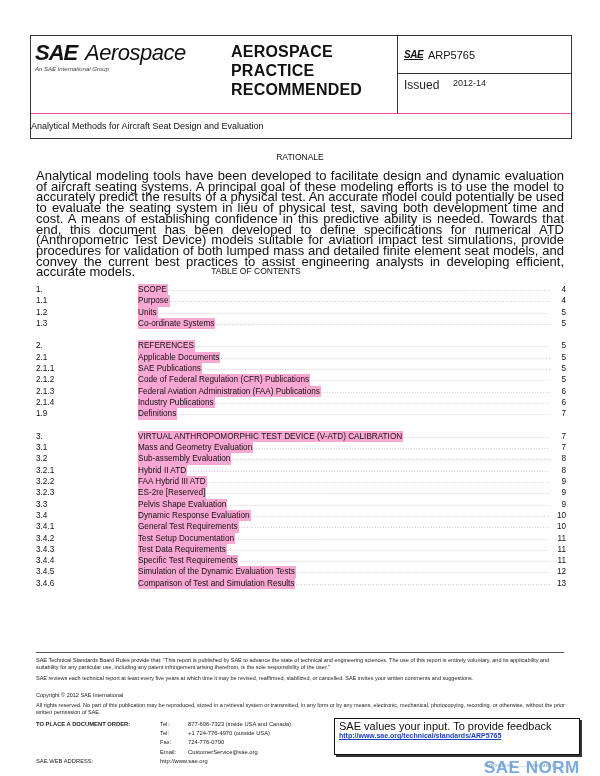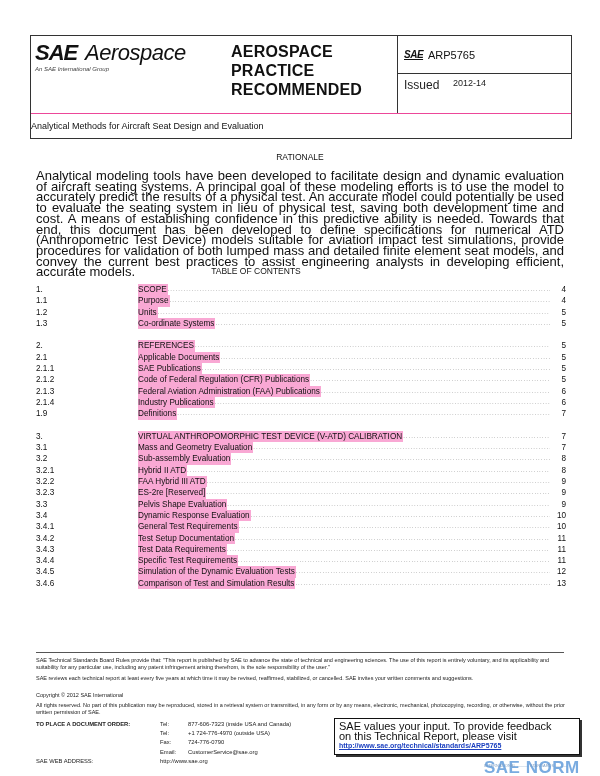--- a/index.html
+++ b/index.html
@@ -295,18 +295,17 @@
 <div class="contact-val" style="top:730px;">+1 724-776-4970 (outside USA)</div>
 <div class="contact-key" style="top:739px;">Fax:</div>
 <div class="contact-val" style="top:739px;">724-776-0790</div>
 <div class="contact-key" style="top:749px;">Email:</div>
 <div class="contact-val" style="top:749px;">CustomerService@sae.org</div>
 <div class="order-label" style="top:758px; font-weight:normal;">SAE WEB ADDRESS:</div>
 <div class="contact-key" style="top:758px;">http://www.sae.org</div>
 
 <div class="feedback-box">
   <div class="feedback-line">SAE values your input. To provide feedback</div>
-  <div class="feedback-line">on this Technical Report, please visit</div>
   <div class="feedback-link">http://www.sae.org/technical/standards/ARP5765</div>
 </div>
 
 <div class="watermark">SAE NORM</div>
 <div class="watermark-sub">INTERNATIONAL ——— STANDARDS ———</div>
 
 </body></html>

